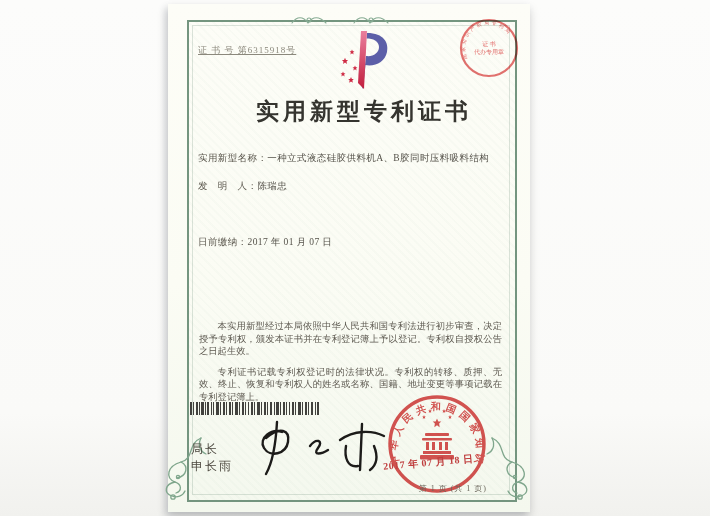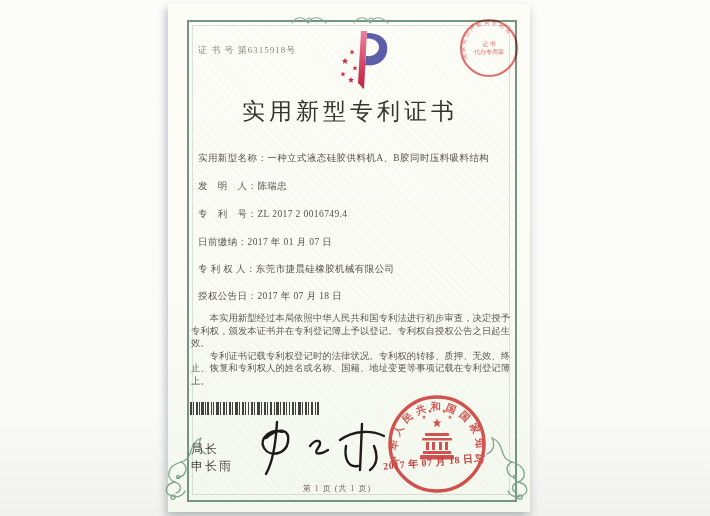--- a/index.html
+++ b/index.html
@@ -13,39 +13,39 @@
   
   .paper{position:absolute;left:168px;top:4px;width:362px;height:508px;
     background:linear-gradient(180deg,#fdfdf7 0%,#fbfcf4 55%,#f4f8ee 100%);
     box-shadow:-3px 4px 7px rgba(90,100,120,.22), 0 5px 10px rgba(0,0,0,.14);}
   .frame{position:absolute;left:187px;top:20px;width:326px;height:478px;
     border:2px solid #74957f;
     background:
       repeating-linear-gradient(45deg, rgba(130,170,145,.035) 0 2px, rgba(0,0,0,0) 2px 6px);}
   .frame-inner{position:absolute;left:192px;top:25px;width:316px;height:468px;
     border:1px solid rgba(116,149,127,.25);}
-  .cert-no{position:absolute;left:198px;top:44px;font-size:9px;letter-spacing:1px;color:#8b887c;}
+  .cert-no{position:absolute;left:198px;top:44px;font-size:9px;letter-spacing:1px;color:#8b887c;text-decoration:underline;}
   .logo{position:absolute;left:334px;top:30px;}
-  .title{position:absolute;left:187px;top:96px;width:326px;text-align:center;
-    font-size:23px;font-weight:400;letter-spacing:4px;color:#35342f;}
+  .title{position:absolute;left:201px;top:96px;width:326px;text-align:center;
+    font-size:23px;font-weight:700;letter-spacing:4px;color:#35342f;}
   .row{position:absolute;left:198px;width:312px;font-size:9.5px;color:#5a564c;
     letter-spacing:.4px;white-space:nowrap;}
   .row .lab{color:#5a564c;}
   .row .val{color:#55524a;}
   .r0{top:152px}.r1{top:180px}.r2{top:208px}.r3{top:236px}.r4{top:263px}.r5{top:290px}
   .paras{position:absolute;left:191px;top:312px;width:319px;
     font-size:9.3px;line-height:12.6px;color:#5d5950;text-align:justify;}
-  .paras p{margin:0;text-indent:2em;}
+  .paras p{margin:8px;text-indent:2em;}
   .barcode{position:absolute;left:190px;top:402px;opacity:.85;}
   .signer{position:absolute;left:191px;top:441px;font-size:12px;color:#4c483f;line-height:17px;letter-spacing:2px;}
   .signature{position:absolute;left:236px;top:416px;}
   .main-seal{position:absolute;left:385px;top:392px;opacity:.92;mix-blend-mode:multiply;}
   .seal-date{position:absolute;left:383px;top:455px;width:110px;font-size:10px;font-weight:700;
     color:#c04040;transform:rotate(-5deg);letter-spacing:.5px;white-space:nowrap;}
-  .footer{position:absolute;left:187px;top:483px;width:300px;text-align:center;
+  .footer{position:absolute;left:187px;top:483px;width:300px;text-align:right;
     font-size:8px;color:#6b675c;letter-spacing:1px;}
   .agency-seal{position:absolute;left:458px;top:17px;opacity:.85;mix-blend-mode:multiply;}
   .flourish{position:absolute;}
   .fl-bl{left:161px;top:436px;}
   .fl-br{left:486px;top:436px;transform:scaleX(-1);}
   .orn{position:absolute;top:13px;}
   .o1{left:290px}.o2{left:352px}
   svg{display:block;}
 </style>
 </head>
@@ -108,24 +108,21 @@
       <use href="#star" transform="translate(21,38) scale(0.26)"></use>
       <use href="#star" transform="translate(9,44) scale(0.26)"></use>
       <use href="#star" transform="translate(17,50) scale(0.30)"></use>
     </g>
   </svg>
 
   <div class="title">实用新型专利证书</div>
 
   <div class="row r1"><span class="lab">发　明　人：</span><span class="val">陈瑞忠</span></div>
   <div class="row r0"><span class="lab">实用新型名称：</span><span class="val">一种立式液态硅胶供料机A、B胶同时压料吸料结构</span></div>
-  <div class="row r2"><span class="lab">专　利　号：</span><span class="val">ZL 2017 2 0016749.4</span></div>
   <div class="row r3"><span class="lab">日前缴纳：</span><span class="val">2017 年 01 月 07 日</span></div>
-  <div class="row r4"><span class="lab">专 利 权 人：</span><span class="val">东莞市捷晨硅橡胶机械有限公司</span></div>
-  <div class="row r5"><span class="lab">授权公告日：</span><span class="val">2017 年 07 月 18 日</span></div>
 
   <div class="paras">
     <p>本实用新型经过本局依照中华人民共和国专利法进行初步审查，决定授予专利权，颁发本证书并在专利登记簿上予以登记。专利权自授权公告之日起生效。</p>
     <p>专利证书记载专利权登记时的法律状况。专利权的转移、质押、无效、终止、恢复和专利权人的姓名或名称、国籍、地址变更等事项记载在专利登记簿上。</p>
   </div>
 
   <svg class="barcode" width="130" height="13" viewBox="0 0 130 13">
     <g fill="#23221f">
       <rect x="0" width="2" height="13"></rect>
         <rect x="3" width="1" height="13"></rect>

